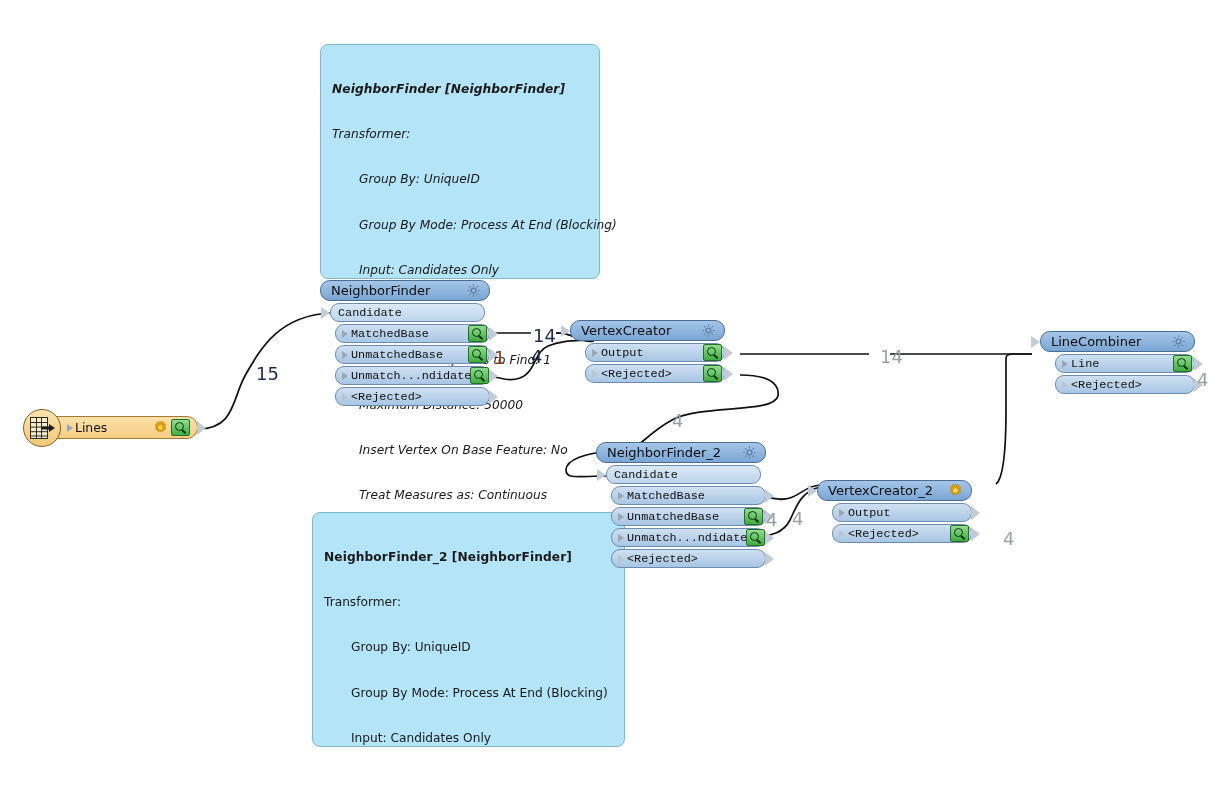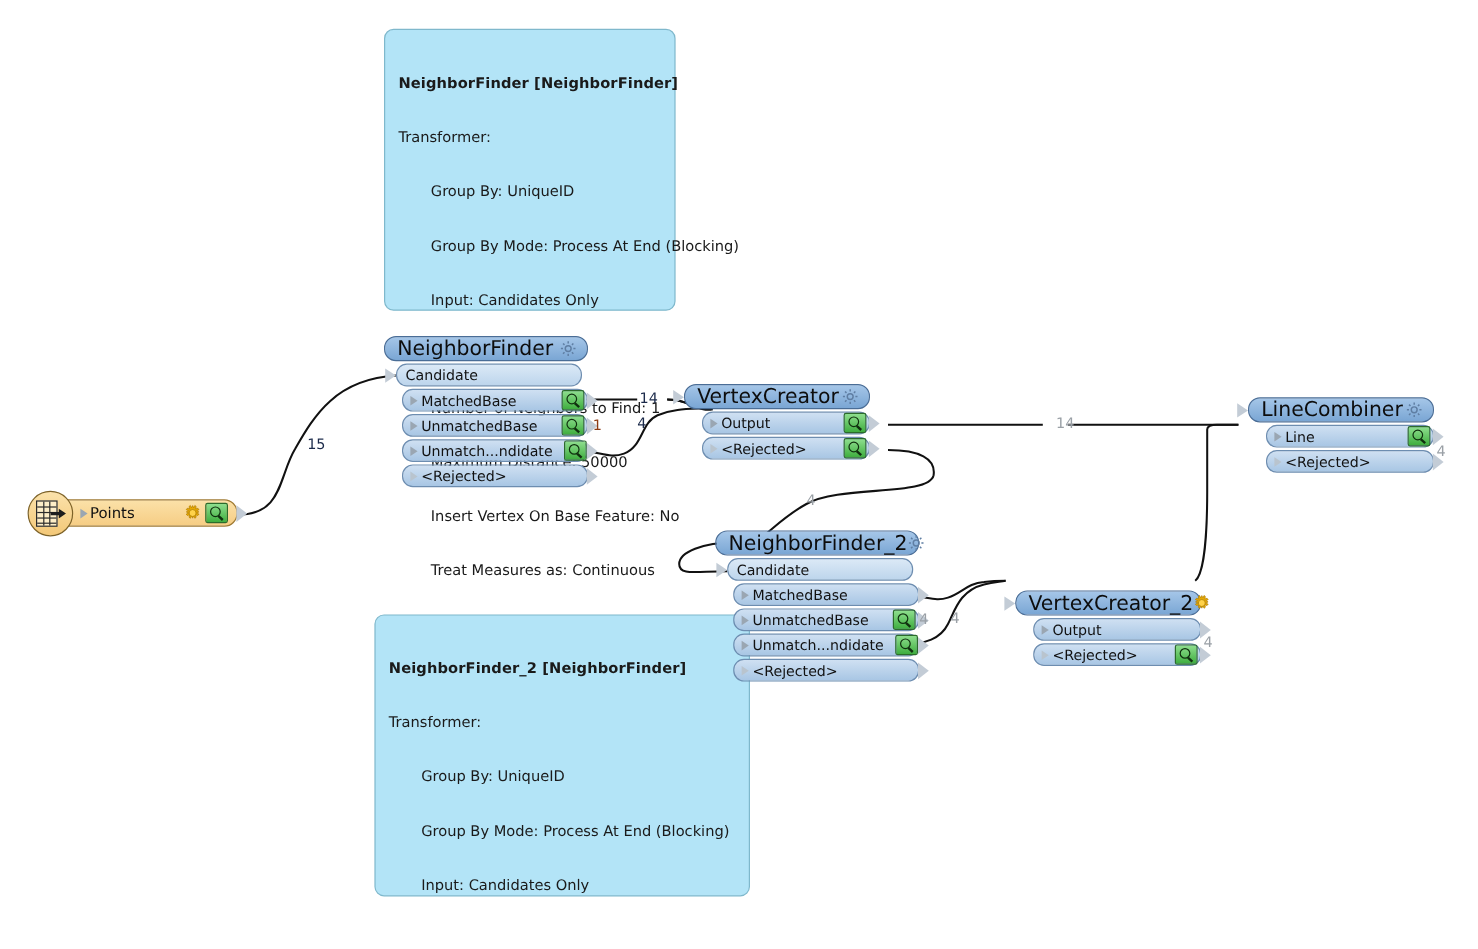--- a/index.html
+++ b/index.html
@@ -34,39 +34,39 @@
   .node{position:absolute;}
   .node-head{
     position:relative;
     height:21px;
     border-radius:10px;
     border:1px solid #4a6d96;
     background:linear-gradient(#a5c6e8,#7aa6d4);
     box-sizing:border-box;
     display:flex;align-items:center;
     padding:0 8px 0 10px;
-    font-size:17px;
+    font-size:13px;
     color:#0d0d0d;
   }
   .node-head .hname{flex:1;white-space:nowrap;}
   .port{
     position:relative;
     height:19px;
     margin-top:2px;
     border-radius:9px;
     border:1px solid #6d8db0;
     background:linear-gradient(#cfe0f2,#a8c6e4);
     box-sizing:border-box;
     display:flex;align-items:center;
     font-size:11.8px;
     color:#111;
     padding-left:4px;
   }
   .port.in{background:linear-gradient(#dbe9f6,#bdd5ec);}
-  .port .pname{flex:1;white-space:nowrap;overflow:hidden;padding-left:3px;}
+  .port .pname{flex:1;white-space:nowrap;overflow:hidden;padding-left:3px;font-family:Liberation Mono, monospace;}
 
   
   .tri{
     width:0;height:0;flex:0 0 auto;
     border-left:6px solid #9aa6b2;
     border-top:4.5px solid transparent;
     border-bottom:4.5px solid transparent;
     margin-left:2px;
   }
   .tri.hollow{
@@ -164,21 +164,21 @@
     box-shadow:5px 0 0 #2b2b2b;
   }
   .reader-icon .arr{
     position:absolute;left:18px;top:14px;width:13px;height:8px;
   }
   .reader-body .rname{flex:1;white-space:nowrap;padding-left:2px;}
 
   
   .lbl{
     position:absolute;
-    font-size:12px;
+    font-size:18px;
     white-space:nowrap;
     color:#9aa0a6;
   }
   .lbl.dark{color:#1b2a4a;}
   .lbl.rust{color:#8c3a14;}
 </style>
 </head>
 <body>
 
 <div id="canvas">
@@ -202,21 +202,21 @@
 
       <path d="M750,537 C772,537 784,532 790,520 C796,508 800,492 820,487 C828,485 832,485 838,484"></path>
 
       <path d="M996,484 C1004,478 1006,440 1006,410 C1006,382 1006,366 1006,358 C1006,355 1010,354 1014,354 L1032,354"></path>
     </g>
     <g fill="#9aa0a6" stroke="none">
       
     </g>
   </svg>
 
-  <div class="annot" style="left:320px;top:24px;width:243px;height:235px;">
+  <div class="annot" style="left:320px;top:44px;width:280px;height:235px;font-style:italic;">
     <div class="atitle">NeighborFinder [NeighborFinder]</div>
     <div class="ind1">Transformer:</div>
     <div class="ind2">Group By: UniqueID</div>
     <div class="ind2">Group By Mode: Process At End (Blocking)</div>
     <div class="ind2">Input: Candidates Only</div>
     <div class="ind1">Parameters:</div>
     <div class="ind2">Number of Neighbors to Find: 1</div>
     <div class="ind2">Maximum Distance: 50000</div>
     <div class="ind2">Insert Vertex On Base Feature: No</div>
     <div class="ind2">Treat Measures as: Continuous</div>
@@ -245,21 +245,21 @@
 
   <div class="reader" style="left:40px;top:416px;">
     <div class="reader-body" style="width:158px;">
       <div class="reader-icon">
         <div class="grid"></div>
         <svg class="arr" viewBox="0 0 13 8">
           <path d="M0,2.6 L7,2.6 L7,0 L13,4 L7,8 L7,5.4 L0,5.4 Z" fill="#1d1d1d"></path>
         </svg>
       </div>
       <div class="tri" style="margin-left:0;"></div>
-      <div class="rname">Points</div>
+      <div class="rname">Lines</div>
       <div class="gear" style="margin-right:3px;">
         <svg viewBox="0 0 16 16" width="15" height="15">
           <g fill="#e8a900" stroke="#b07e00" stroke-width="0.6">
             <path d="M8 1.4 l1 2 l1-2.1 l1.2 1 l-.6 2.1 l2.1-.6 l1 1.2 l-2.1 1 l2 1 l-2 1 l2.1 1 l-1 1.2 l-2.1-.6 l.6 2.1 l-1.2 1 l-1-2.1 l-1 2 l-1-2 l-1 2.1 l-1.2-1 l.6-2.1 l-2.1.6 l-1-1.2 l2.1-1 l-2-1 l2-1 l-2.1-1 l1-1.2 l2.1.6 l-.6-2.1 l1.2-1 l1 2.1 Z"></path>
           </g>
           <circle cx="8" cy="8" r="3.1" fill="#ffd24a" stroke="#b07e00" stroke-width="0.7"></circle>
         </svg>
       </div>
       <div class="mag"></div>
       <div class="nub"></div>
@@ -403,21 +403,21 @@
       <div class="nub"></div>
     </div>
 
     <div class="port" style="width:155px;margin-left:15px;">
       <div class="tri hollow"></div>
       <div class="pname">&lt;Rejected&gt;</div>
       <div class="nub"></div>
     </div>
   </div>
 
-  <div class="node" style="left:846px;top:480px;width:155px;margin-top:12px;">
+  <div class="node" style="left:817px;top:480px;width:155px;">
     <div class="node-head">
       <div class="nub-in"></div>
       <div class="hname">VertexCreator_2</div>
       <div class="gear">
         <svg viewBox="0 0 16 16" width="15" height="15">
           <g fill="#e8a900" stroke="#b07e00" stroke-width="0.6">
             <path d="M8 1.4 l1 2 l1-2.1 l1.2 1 l-.6 2.1 l2.1-.6 l1 1.2 l-2.1 1 l2 1 l-2 1 l2.1 1 l-1 1.2 l-2.1-.6 l.6 2.1 l-1.2 1 l-1-2.1 l-1 2 l-1-2 l-1 2.1 l-1.2-1 l.6-2.1 l-2.1.6 l-1-1.2 l2.1-1 l-2-1 l2-1 l-2.1-1 l1-1.2 l2.1.6 l-.6-2.1 l1.2-1 l1 2.1 Z"></path>
           </g>
           <circle cx="8" cy="8" r="3.1" fill="#ffd24a" stroke="#b07e00" stroke-width="0.7"></circle>
         </svg>

